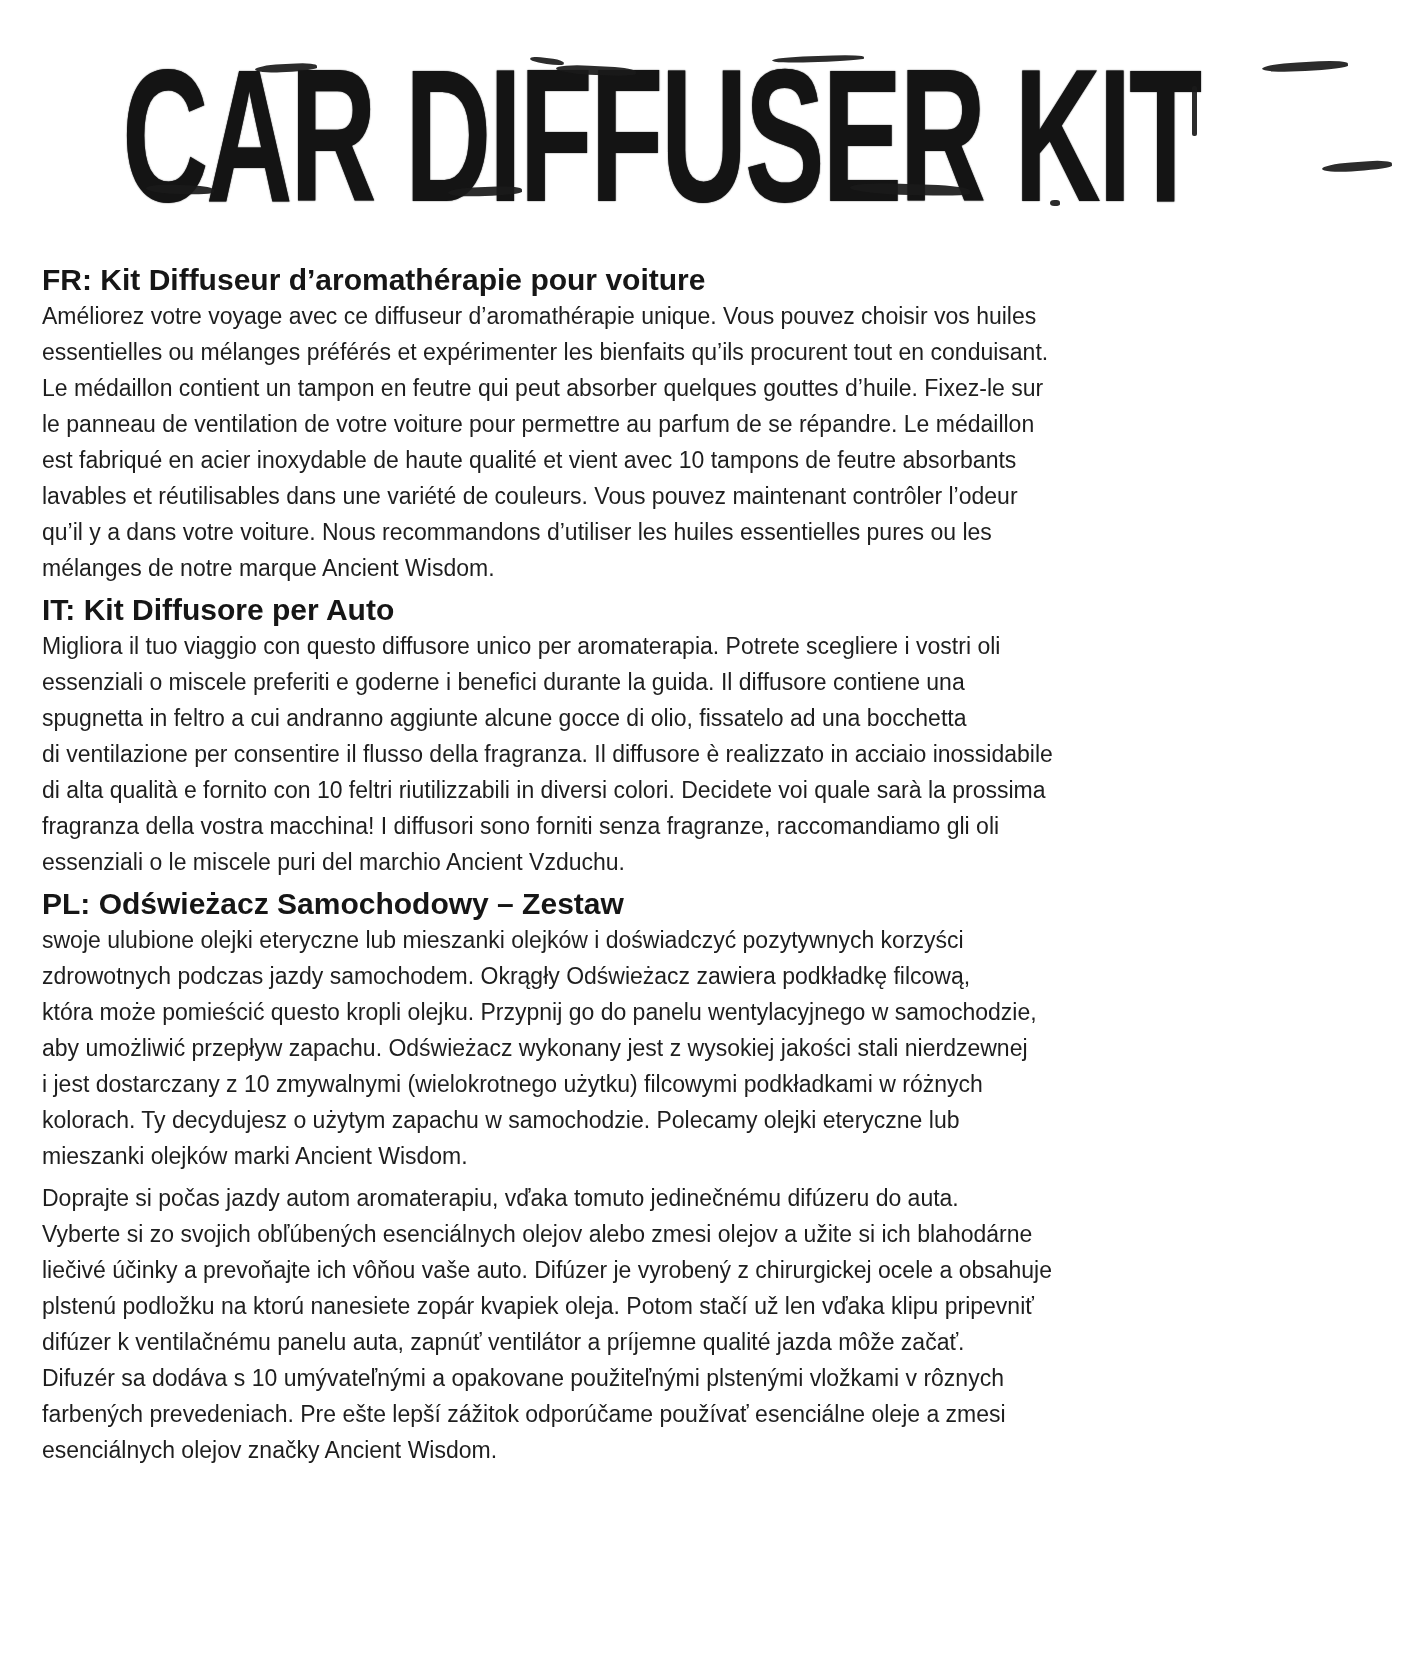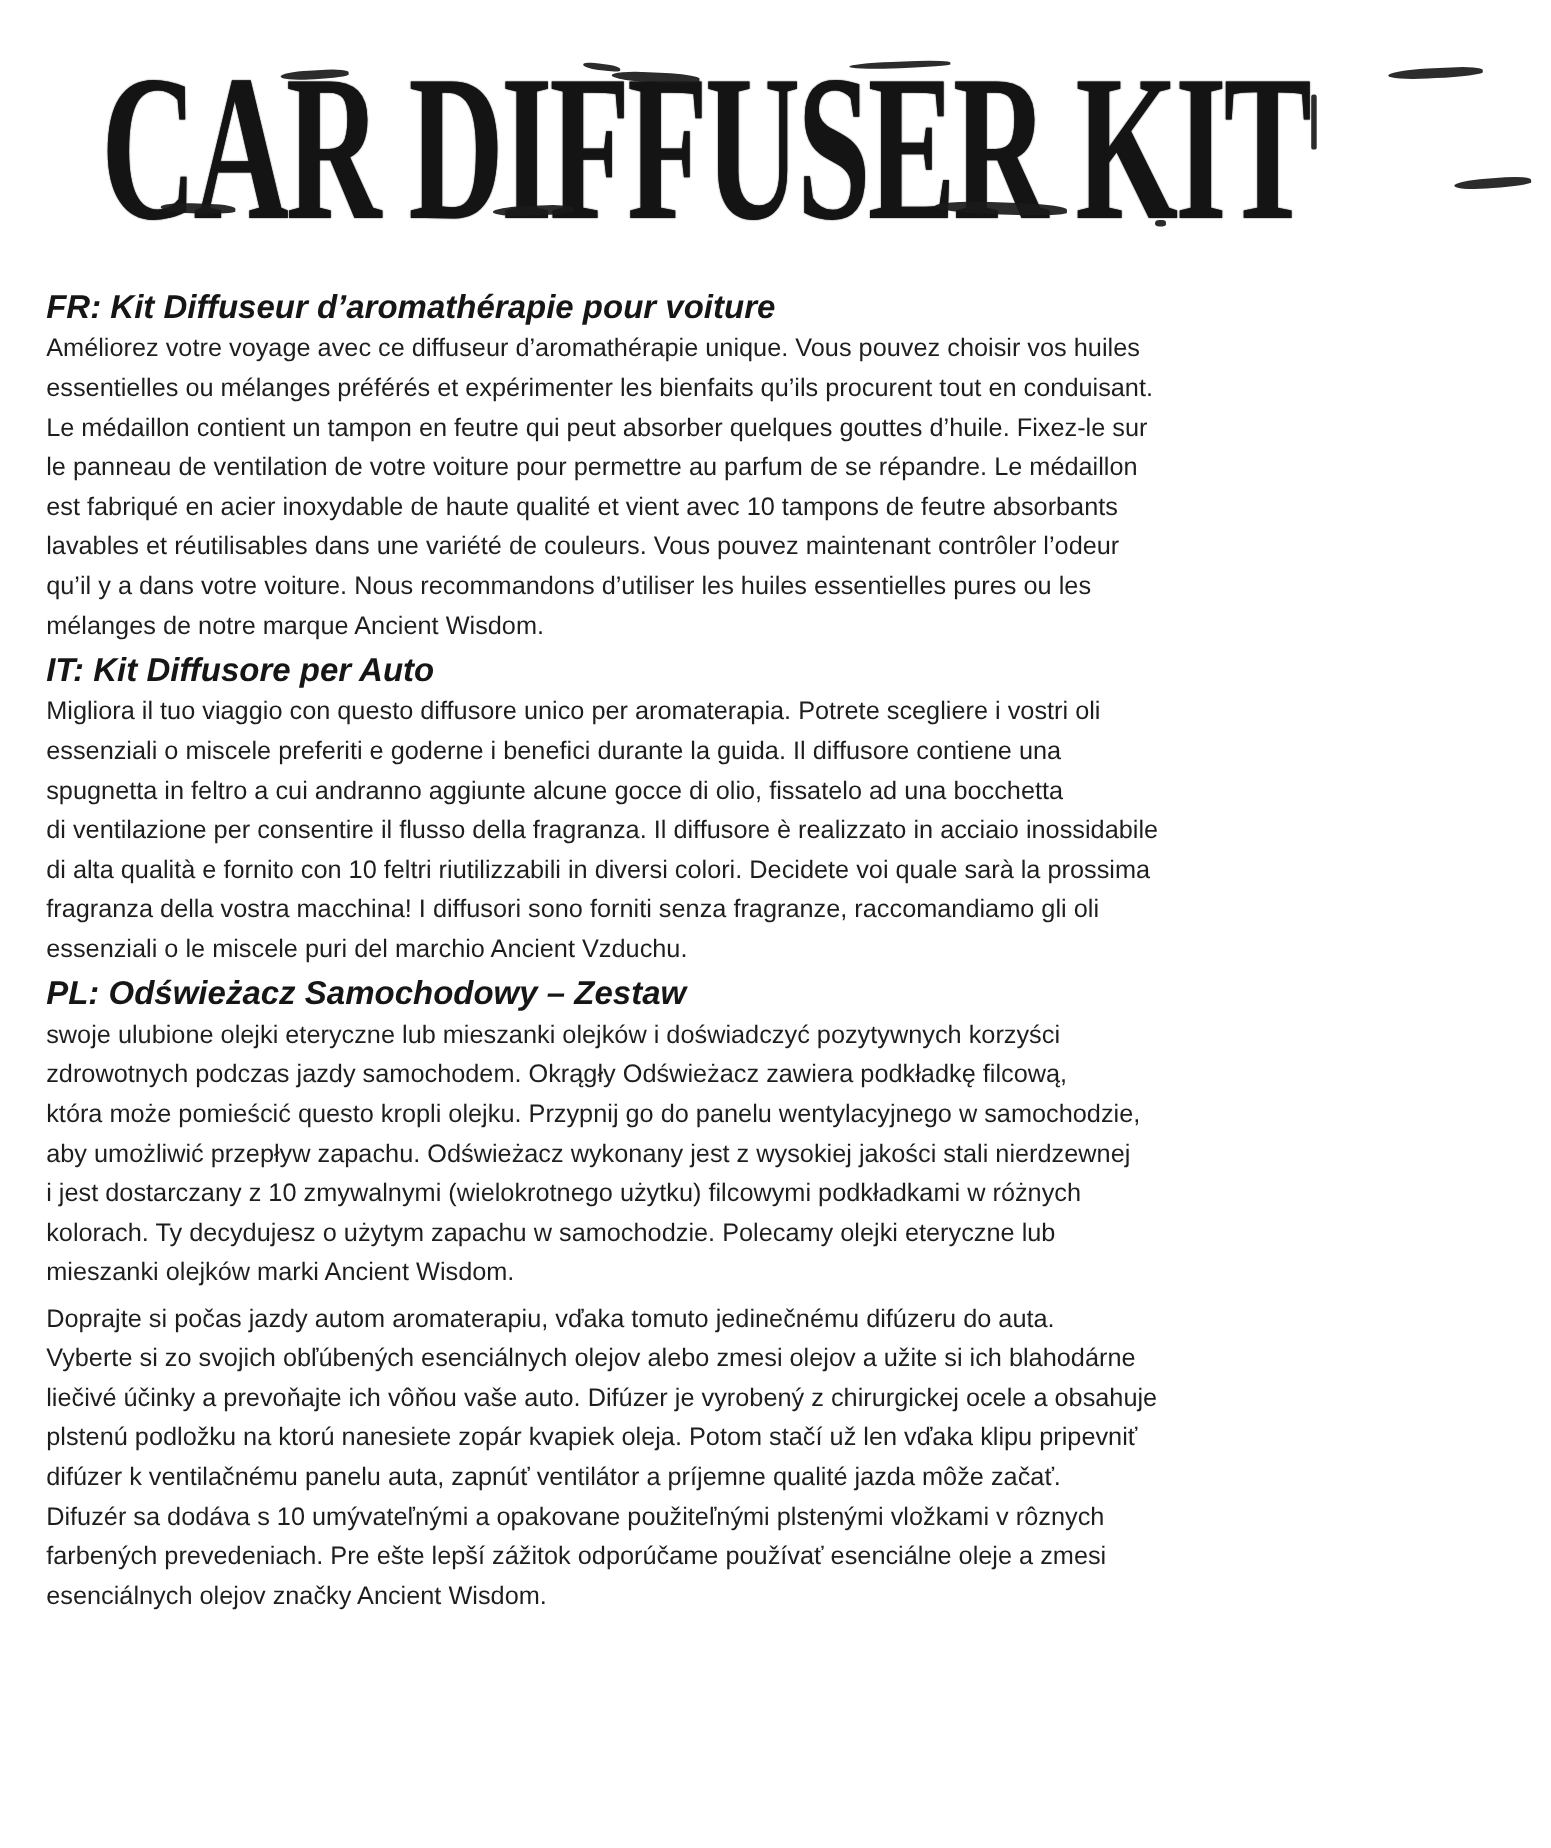--- a/index.html
+++ b/index.html
@@ -13,23 +13,22 @@
     height: 1680px;
     background: #ffffff;
     font-family: "Liberation Sans", sans-serif;
     color: #1b1b1b;
     overflow: hidden;
   }
   
   .title-wrap {
     position: absolute;
     top: 40px;
-    left: 92px;
+    left: 122px;
     height: 210px;
-    font-family: Liberation Serif, serif;
   }
   .title-text {
     font-size: 120px;
     line-height: 1;
     font-weight: bold;
     letter-spacing: -0.022em;
     white-space: pre;
     color: #141414;
     transform: scaleY(1.58);
     transform-origin: top left;
@@ -61,21 +60,20 @@
   }
   .section {
     margin-bottom: 6px;
   }
   .heading {
     font-size: 30px;
     line-height: 36px;
     font-weight: bold;
     white-space: pre;
     color: #161616;
-    font-style: italic;
   }
   .line {
     font-size: 23px;
     line-height: 36px;
     white-space: pre;
     color: #1e1e1e;
   }
 </style>
 </head>
 <body>

